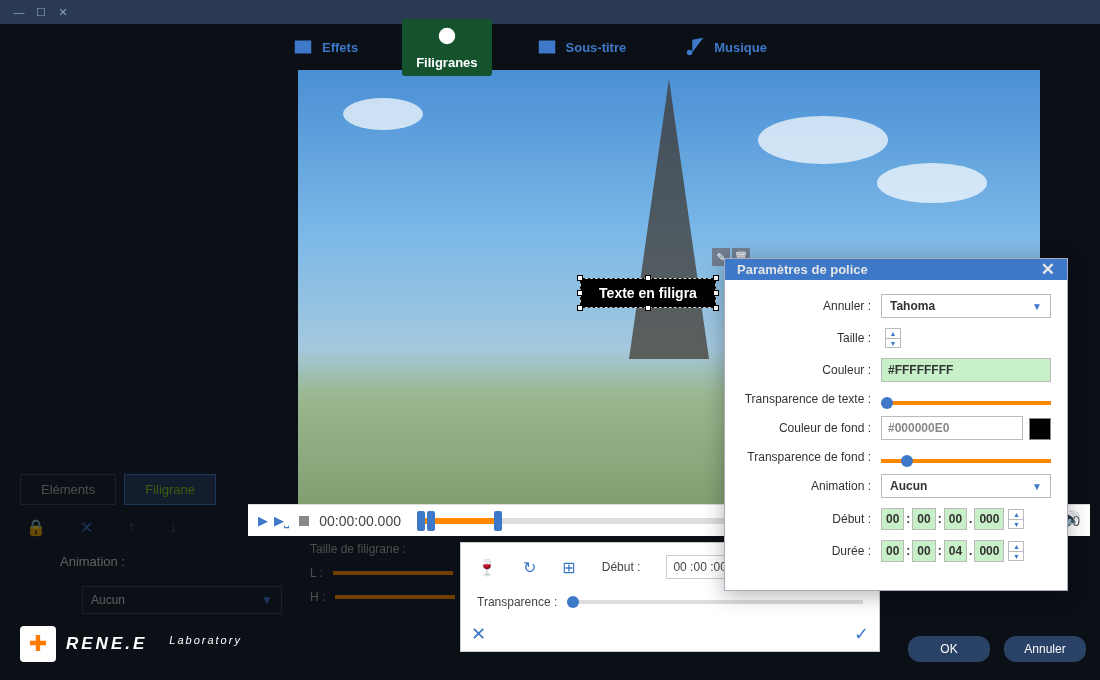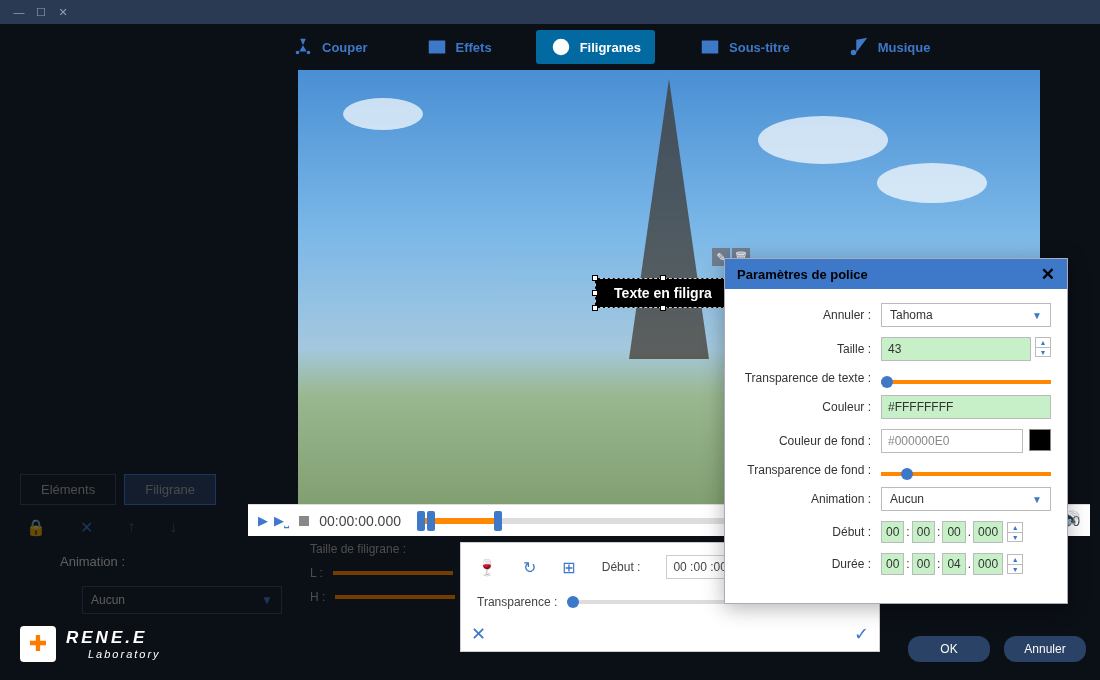--- a/index.html
+++ b/index.html
@@ -9,52 +9,52 @@
 .titlebar { height: 24px; background: #2a3a52; display: flex; align-items: center; padding: 0 8px; color: #8aa0bd; font-size: 12px; }
 .titlebar .title { flex: 1; }
 .titlebar .win-btn { width: 22px; height: 18px; display: flex; align-items: center; justify-content: center; color: #8aa0bd; font-size: 11px; cursor: pointer; }
 
 
 .dim-overlay { position: absolute; top: 24px; left: 0; right: 0; bottom: 0; background: rgba(0,0,0,0.55); z-index: 1; pointer-events: none; }
 
 
 .toolbar { position: absolute; top: 28px; left: 248px; right: 10px; height: 38px; display: flex; align-items: center; gap: 30px; z-index: 3; padding-left: 30px; }
 .toolbar .tool { display: flex; align-items: center; gap: 8px; color: #3e78c9; font-size: 13px; font-weight: bold; padding: 6px 14px; border-radius: 3px; cursor: pointer; }
-.toolbar .tool.active { background: #0369a1; color: #fff; }
+.toolbar .tool.active { background: #14532d; color: #fff; flex-direction: column; }
 .tool-icon { width: 22px; height: 22px; display: flex; align-items: center; justify-content: center; }
 .tool-icon svg { width: 22px; height: 22px; fill: #3e78c9; }
 .tool.active .tool-icon svg { fill: #fff; }
 
 
 .left-panel { position: absolute; top: 24px; left: 0; width: 248px; bottom: 0; z-index: 0; }
 .left-tabs { position: absolute; top: 450px; left: 20px; display: flex; gap: 8px; }
 .left-tabs .tab { padding: 7px 20px; font-size: 13px; color: #aaa; border: 1px solid #3a4a62; cursor: pointer; }
-.left-tabs .tab.active { background: #2a4266; color: #a3a3a3; border-color: #3e78c9; }
+.left-tabs .tab.active { background: #2a4266; color: #84cc16; border-color: #3e78c9; }
 .left-icons { position: absolute; top: 494px; left: 26px; display: flex; gap: 34px; }
 .left-icons .li { color: #3e78c9; font-size: 16px; cursor: pointer; }
 .left-anim { position: absolute; top: 530px; left: 60px; color: #d0d0d0; font-size: 13px; }
 .left-select { position: absolute; top: 562px; left: 82px; width: 200px; height: 28px; border: 1px solid #3a4a62; background: #1a2332; color: #ccc; padding: 4px 8px; display: flex; align-items: center; justify-content: space-between; font-size: 12px; }
 
 
 .logo { position: absolute; bottom: 18px; left: 20px; display: flex; align-items: center; gap: 10px; color: #fff; z-index: 2; }
 .logo-icon { width: 36px; height: 36px; background: #fff; border-radius: 4px; display: flex; align-items: center; justify-content: center; font-size: 22px; color: #ff7a00; position: relative; }
-.logo-text { display: flex; flex-direction: column; }
+.logo-text { display: flex; flex-direction: row; }
 .logo-text .big { font-size: 17px; font-weight: bold; letter-spacing: 3px; font-style: italic; }
 .logo-text .small { font-size: 11px; font-style: italic; letter-spacing: 2px; margin-left: 22px; }
 
 
 .preview-wrap { position: absolute; top: 70px; left: 248px; right: 10px; bottom: 146px; z-index: 2; }
 .preview-inner { position: absolute; top: 0; left: 50px; right: 50px; bottom: 0; background: #000; }
 .video { position: absolute; inset: 0; background: linear-gradient(to bottom, #4a8fd4 0%, #7bb8e8 35%, #a4c8de 60%, #9ab890 70%, #7a9868 100%); overflow: hidden; }
 .cloud { position: absolute; background: rgba(255,255,255,0.7); border-radius: 50%; }
 .tower-path { position: absolute; left: 48%; top: 2%; width: 5%; height: 70%; }
 .tower-triangle { width: 0; height: 0; border-left: 40px solid transparent; border-right: 40px solid transparent; border-bottom: 280px solid rgba(60,50,40,0.7); margin-left: -25px; }
 
 
-.wm-box { position: absolute; top: 208px; left: 297px; width: 136px; height: 30px; background: #000; border: 1px dashed rgba(255,255,255,0.8); display: flex; align-items: center; justify-content: center; }
+.wm-box { position: absolute; top: 208px; left: 282px; width: 136px; height: 30px; background: #000; border: 1px dashed rgba(255,255,255,0.8); display: flex; align-items: center; justify-content: center; }
 .wm-box .handle { position: absolute; width: 6px; height: 6px; background: #fff; border: 1px solid #000; }
 .wm-text { color: #fff; font-weight: bold; font-size: 14px; pointer-events: none; white-space: nowrap; overflow: hidden; }
 .wm-tools { position: absolute; top: 178px; left: 414px; display: flex; gap: 2px; }
 .wm-tools .wt { width: 18px; height: 18px; background: #707e90; color: #fff; display: flex; align-items: center; justify-content: center; font-size: 11px; cursor: pointer; }
 
 
 .playback { position: absolute; top: 504px; left: 248px; right: 10px; height: 32px; z-index: 2; background: #fff; border-top: 1px solid #ddd; display: flex; align-items: center; padding: 0 10px; gap: 6px; }
 .pb-btn { color: #3e78c9; font-size: 13px; cursor: pointer; }
 .pb-square { width: 10px; height: 10px; background: #888; cursor: pointer; margin: 0 4px; }
 .pb-time { font-size: 14px; color: #444; }
@@ -75,26 +75,26 @@
 .popup-row { display: flex; align-items: center; gap: 10px; font-size: 12px; color: #444; margin-bottom: 12px; }
 .popup-row .input { flex: 1; border: 1px solid #ccc; padding: 4px 6px; font-size: 12px; background: #fff; }
 .popup-row .step { width: 14px; border: 1px solid #ccc; display: flex; flex-direction: column; }
 .popup-row .step .s { height: 11px; font-size: 7px; text-align: center; color: #3e78c9; cursor: pointer; }
 .popup-tr-slider { flex: 1; height: 4px; background: #ddd; position: relative; }
 .popup-tr-slider .dot { position: absolute; left: 0; top: -4px; width: 12px; height: 12px; background: #3e78c9; border-radius: 50%; }
 .popup-bottom { position: absolute; bottom: 6px; left: 10px; right: 10px; display: flex; justify-content: space-between; color: #3e78c9; font-size: 18px; }
 
 
 .font-dialog { position: absolute; top: 258px; left: 724px; width: 344px; background: #fff; border: 1px solid #aab; box-shadow: 0 4px 20px rgba(0,0,0,0.3); z-index: 10; }
-.fd-title { height: 30px; background: #3e78c9; color: #000000; font-size: 13px; font-weight: bold; display: flex; align-items: center; padding: 0 12px; }
+.fd-title { height: 21px; background: #3e78c9; color: #e5e5e5; font-size: 13px; font-weight: bold; display: flex; align-items: center; padding: 0 12px; }
 .fd-title .close { margin-left: auto; font-size: 17px; cursor: pointer; }
 .fd-body { padding: 14px 16px 18px; }
 .fd-row { display: flex; align-items: center; margin-bottom: 10px; font-size: 12px; color: #333; }
 .fd-row .label { width: 140px; text-align: right; padding-right: 10px; }
-.fd-row .control { flex: 1; }
+.fd-row .control { flex: 1; font-weight: bold; }
 .fd-select { border: 1px solid #bbb; padding: 4px 8px; display: flex; align-items: center; justify-content: space-between; background: #fff; cursor: pointer; font-size: 12px; }
 .fd-select .arrow { color: #3e78c9; font-size: 10px; }
 .fd-input { border: 1px solid #bbb; padding: 4px 6px; background: #c8f0c8; font-size: 12px; display: flex; align-items: center; }
 .fd-input.white { background: #fff; color: #888; }
 .fd-input .val { flex: 1; }
 .fd-stepper { width: 16px; display: flex; flex-direction: column; margin-left: 4px; }
 .fd-stepper .s { height: 10px; font-size: 7px; text-align: center; line-height: 9px; color: #3e78c9; cursor: pointer; border: 1px solid #bbb; background: #fff; }
 .fd-stepper .s:first-child { border-bottom: none; }
 .fd-slider { height: 4px; background: #ff8800; position: relative; margin-top: 8px; }
 .fd-slider .knob { position: absolute; top: -4px; width: 12px; height: 12px; background: #3e78c9; border-radius: 50%; }
@@ -115,28 +115,20 @@
   <span class="win-btn">☐</span>
   <span class="win-btn">✕</span>
 </div>
 
 <div class="dim-overlay"></div>
 
 <div class="toolbar">
   <div class="tool">
     <span class="tool-icon">
         <svg viewBox="0 0 24 24">
-          <path d="M9 3l3 7 3-7M6 20a2 2 0 100-4 2 2 0 000 4zm12 0a2 2 0 100-4 2 2 0 000 4zM8 17l4-7 4 7"></path>
-        </svg>
-      </span>
-    <span>Couper</span>
-  </div>
-  <div class="tool">
-    <span class="tool-icon">
-        <svg viewBox="0 0 24 24">
           <path d="M3 5h18v14H3zM6 8h2m2 0h2m2 0h2"></path>
         </svg>
       </span>
     <span>Effets</span>
   </div>
   <div class="tool active">
     <span class="tool-icon">
         <svg viewBox="0 0 24 24">
           <circle cx="12" cy="12" r="9"></circle>
           <circle cx="9" cy="10" r="2"></circle>
@@ -282,48 +274,45 @@
       <div class="control">
         <div class="fd-select">
           <span>Tahoma</span>
           <span class="arrow">▼</span>
         </div>
       </div>
     </div>
     <div class="fd-row">
       <span class="label">Taille :</span>
       <div class="control" style="display:flex">
-        <div class="fd-input" style="flex:1">
-          <span class="val">43</span>
-        </div>
         <div class="fd-stepper">
             <div class="s">▲</div>
             <div class="s">▼</div>
           </div>
       </div>
     </div>
     <div class="fd-row">
+      <span class="label">Couleur :</span>
+      <div class="control">
+        <div class="fd-input">
+          <span class="val">#FFFFFFFF</span>
+        </div>
+      </div>
+    </div>
+    <div class="fd-row">
       <span class="label">Transparence de texte :</span>
       <div class="control">
           <div class="fd-slider">
             <div class="knob" style="left:0"></div>
           </div>
         </div>
     </div>
     <div class="fd-row">
-      <span class="label">Couleur :</span>
-      <div class="control">
-        <div class="fd-input">
-          <span class="val">#FFFFFFFF</span>
-        </div>
-      </div>
-    </div>
-    <div class="fd-row">
       <span class="label">Couleur de fond :</span>
-      <div class="control" style="display:flex;align-items:flex-start">
+      <div class="control" style="display:flex;align-items:flex-end">
         <div class="fd-input white" style="flex:1">
           <span class="val">#000000E0</span>
         </div>
         <div class="fd-color-swatch"></div>
       </div>
     </div>
     <div class="fd-row">
       <span class="label">Transparence de fond :</span>
       <div class="control">
           <div class="fd-slider">

